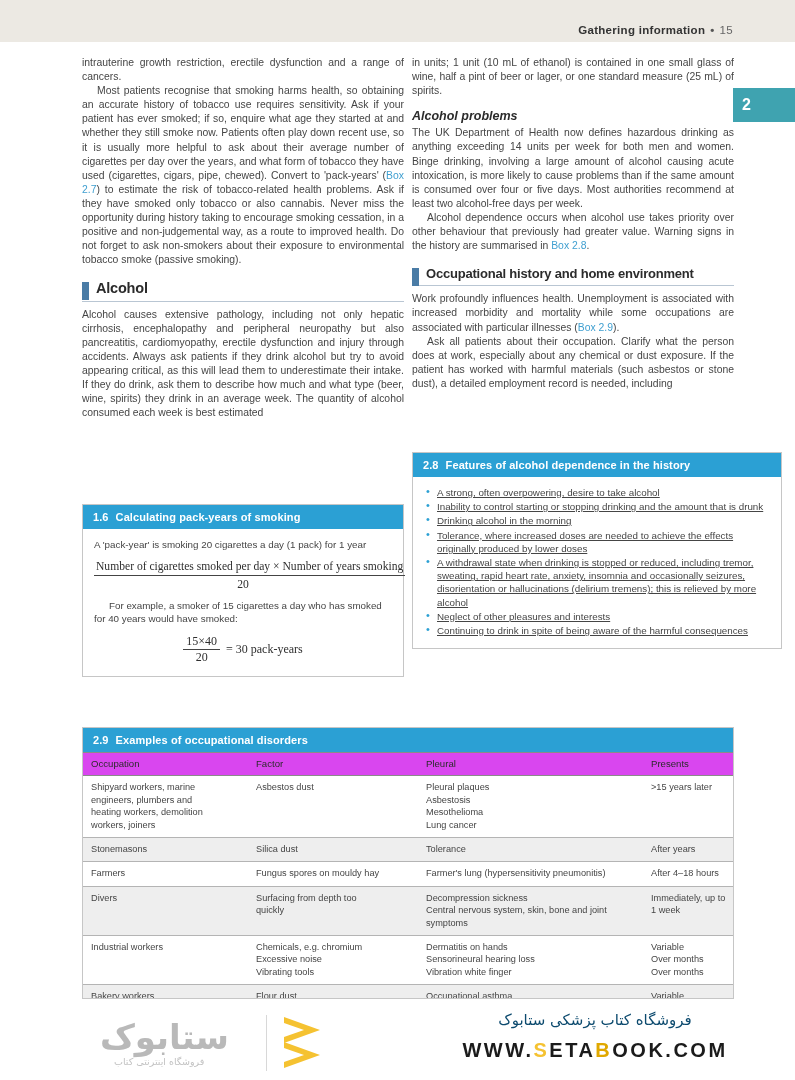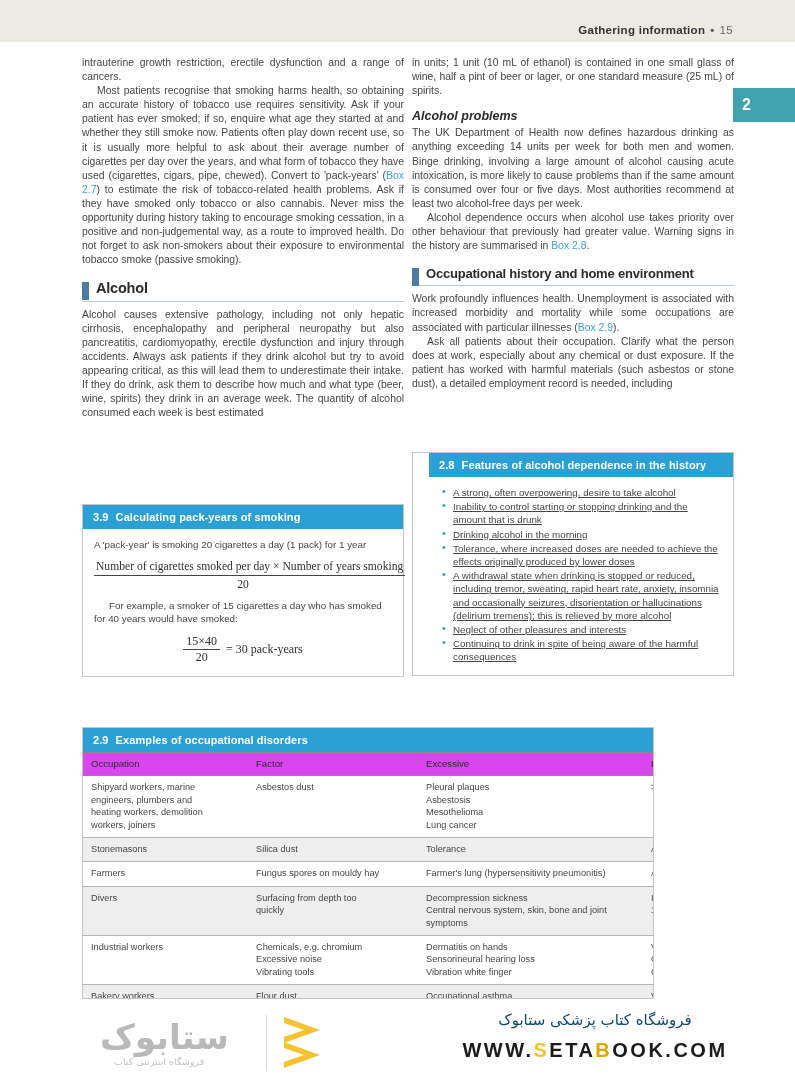--- a/index.html
+++ b/index.html
@@ -123,21 +123,21 @@
   }
   .box-head .bx-num { margin-right: 7px; }
   .box-body {
     padding: 9px 11px 10px 11px;
     font-size: 9.8px;
     line-height: 13.2px;
     color: #454545;
   }
 
   #box-27 { left: 82px; top: 504px; width: 322px; }
-  #box-28 { left: 412px; top: 452px; width: 322px; padding-left: 16px; }
+  #box-28 { left: 412px; top: 452px; width: 370px; }
 
   .box-body p { margin: 0; }
   .box-body p.indent { text-indent: 15px; margin-top: 7px; }
 
   
   .formula-big {
     margin: 9px 0 2px 0;
     text-align: center;
     font-family: "Liberation Serif", serif;
     color: #2e2e2e;
@@ -193,21 +193,21 @@
     position: absolute;
     left: 2px; top: -1px;
     color: #2ba0d4;
     font-size: 11px;
   }
 
   
   #box-29 {
     position: absolute;
     left: 82px; top: 727px;
-    width: 572px;
+    width: 652px;
     background: #ffffff;
     border: 1px solid #c6c6c6;
     box-sizing: border-box;
     overflow: hidden;
     height: 272px;
   }
   table.occ {
     width: 100%;
     border-collapse: collapse;
     font-size: 9.2px;
@@ -352,21 +352,21 @@
   <div class="sec-head small">
     <span class="t">Occupational history and home environment</span>
   </div>
 
   <p><span>Work profoundly influences health. Unemployment is associated with increased morbidity and mortality while some occupations are associated with particular illnesses (</span><span class="xref">Box 2.9</span><span>).</span></p>
   <p class="indent">Ask all patients about their occupation. Clarify what the person does at work, especially about any chemical or dust exposure. If the patient has worked with harmful materials (such asbestos or stone dust), a detailed employment record is needed, including</p>
 </div>
 
 <div class="box" id="box-27">
   <div class="box-head">
-    <span class="bx-num">3.9</span><span>Calculating pack-years of smoking</span>
+    <span class="bx-num">1.6</span><span>Calculating pack-years of smoking</span>
   </div>
   <div class="box-body">
     <p>A 'pack-year' is smoking 20 cigarettes a day (1 pack) for 1 year</p>
     <div class="formula-big">
       <span class="numer">Number of cigarettes smoked per day × Number of years smoking</span>
       <span class="denom">20</span>
     </div>
     <p class="indent">For example, a smoker of 15 cigarettes a day who has smoked for 40 years would have smoked:</p>
     <div class="formula-frac">
       <span class="frac-inline">
@@ -402,21 +402,21 @@
     <colgroup>
       <col class="col-1">
         <col class="col-2">
         <col class="col-3">
         <col class="col-4">
     </colgroup>
     <thead>
       <tr>
         <th>Occupation</th>
         <th>Factor</th>
-        <th>Excessive</th>
+        <th>Pleural</th>
         <th>Presents</th>
       </tr>
     </thead>
     <tbody id="occ-body">
         <tr>
           <td>
             <span class="ln">Shipyard workers, marine</span>
             <span class="ln">engineers, plumbers and</span>
             <span class="ln">heating workers, demolition</span>
             <span class="ln">workers, joiners</span>

